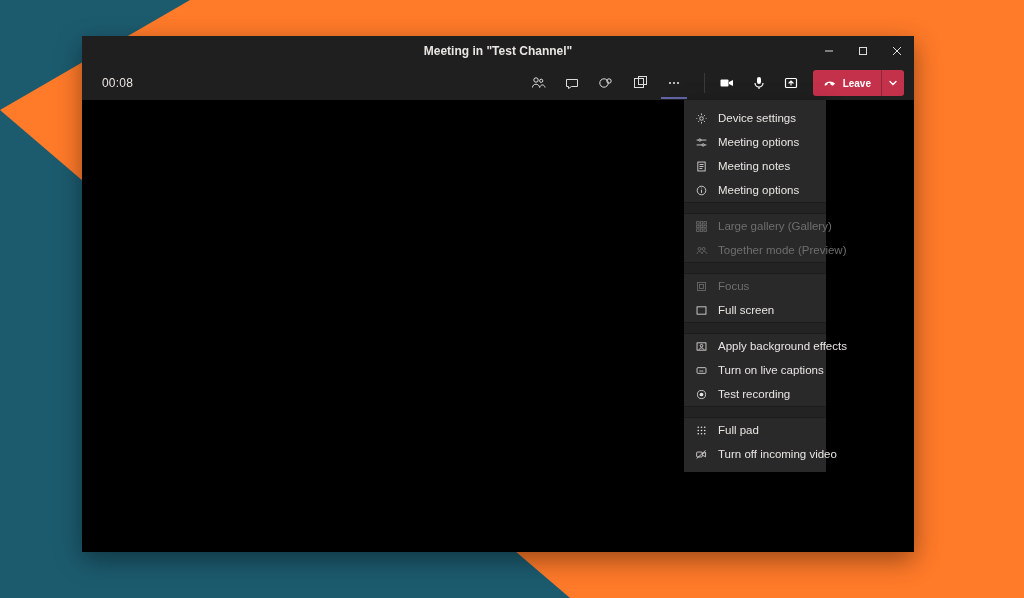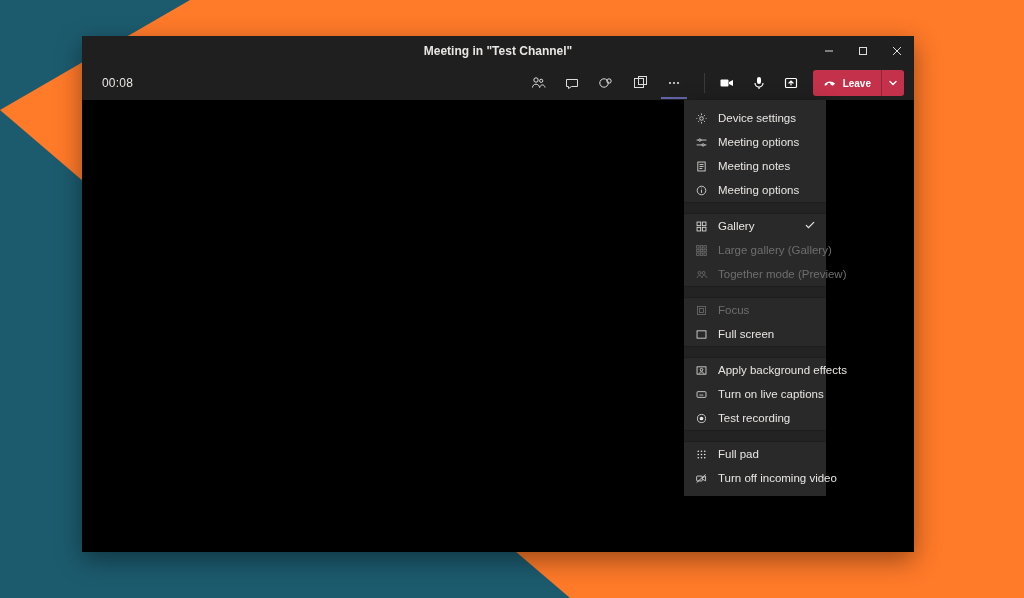--- a/index.html
+++ b/index.html
@@ -341,36 +341,20 @@
               <circle cx="8" cy="8" r="5.3"></circle>
               <line x1="8" y1="7" x2="8" y2="11"></line>
               <circle cx="8" cy="5" r=".6" fill="currentColor" stroke="none"></circle>
             </svg>
         </span>
         <span class="mi-label">Meeting options</span>
       </div>
 
       <div class="menu-bigsep"></div>
 
-      <div class="menu-item">
-        <span class="menu-icon">
-          <svg width="13" height="13" viewBox="0 0 16 16" fill="none" stroke="currentColor" stroke-width="1">
-              <rect x="2.5" y="2.5" width="4.5" height="4.5"></rect>
-              <rect x="9" y="2.5" width="4.5" height="4.5"></rect>
-              <rect x="2.5" y="9" width="4.5" height="4.5"></rect>
-              <rect x="9" y="9" width="4.5" height="4.5"></rect>
-            </svg>
-        </span>
-        <span class="mi-label">Gallery</span>
-        <span class="check">
-          <svg width="12" height="12" viewBox="0 0 16 16" fill="none" stroke="currentColor" stroke-width="1.6">
-              <path d="M3 8.5l3 3 7-7" stroke-linecap="round"></path>
-            </svg>
-        </span>
-      </div>
       <div class="menu-item disabled">
         <span class="menu-icon">
           <svg width="13" height="13" viewBox="0 0 16 16" fill="none" stroke="currentColor" stroke-width="1">
               <rect x="2" y="2" width="3" height="3"></rect>
               <rect x="6.5" y="2" width="3" height="3"></rect>
               <rect x="11" y="2" width="3" height="3"></rect>
               <rect x="2" y="6.5" width="3" height="3"></rect>
               <rect x="6.5" y="6.5" width="3" height="3"></rect>
               <rect x="11" y="6.5" width="3" height="3"></rect>
               <rect x="2" y="11" width="3" height="3"></rect>

